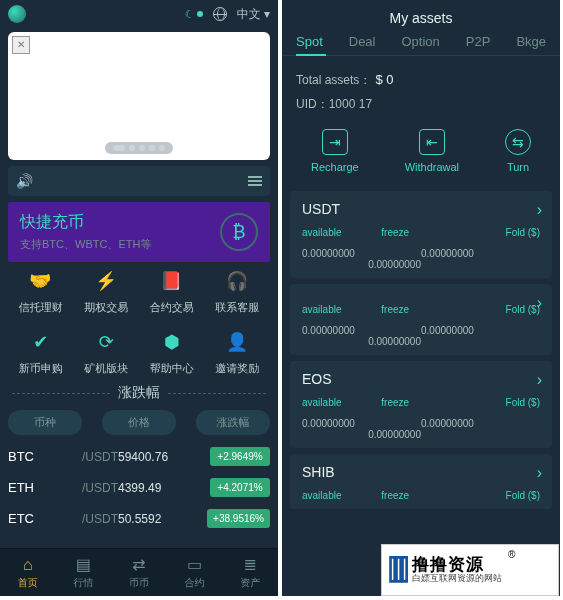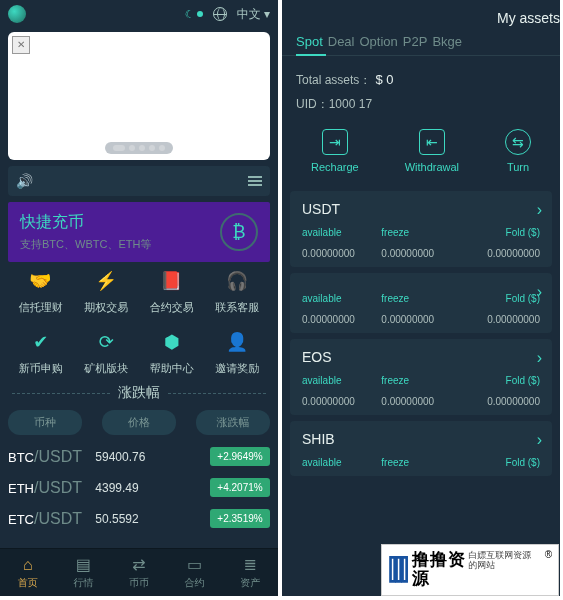--- a/index.html
+++ b/index.html
@@ -104,40 +104,40 @@
     gap:20px; text-align:center; font-size:11px; color:#7a9694;
   }
   .theaders > span {
     background:#23404e; padding:5px 0; border-radius:12px;
   }
   .trow {
     margin:0 8px; display:grid; grid-template-columns: 1fr 1fr 1fr;
     align-items:center; font-size:12px; padding:6px 0;
   }
   .pair { color:#fff; font-size:13px;}
-  .pair small { color:#6f8c8a; font-size:16px; }
+  .pair small { color:#6f8c8a; font-size:12px;margin-left:48px; }
   .price { color:#d7e2e1; }
   .pct {
     justify-self:end; background:#2fa874; color:#fff;
     padding:4px 6px; border-radius:3px; font-size:10px; min-width:60px; text-align:center;
   }
   .bottomnav {
     position:absolute; bottom:0; left:0; right:0; height:48px;
     background:#12202b; display:flex; justify-content:space-around;
     align-items:center; border-top:1px solid #0d1820;
   }
   .bn-item { display:flex; flex-direction:column; align-items:center; gap:2px; font-size:10px; color:#6f8c8a;}
   .bn-item.active { color:#d9a84d; }
   .bn-icon { font-size:16px; }
   
   .r-header {
-    text-align:right; padding:10px 0 8px; color:#e6f0ee; font-size:14px;
+    text-align:center; padding:10px 0 8px; color:#e6f0ee; font-size:14px;
   }
   .r-tabs {
-    display:flex; gap:5px; padding:0 14px 6px; font-size:13px; color:#6f8c8a;
+    display:flex; gap:26px; padding:0 14px 6px; font-size:13px; color:#6f8c8a;
   }
   .r-tab.active { color:#3dd9c1; }
   .r-underline { height:1px; background:#2a3f4b; margin:0 0 8px; position:relative;}
   .r-underline:before {
     content:""; position:absolute; left:14px; width:30px; height:2px; background:#3dd9c1; top:-1px;
   }
   .summary { padding:0 14px; font-size:12px; color:#aebfbd; line-height:1.9;margin-top:12px;}
   .summary b { color:#e6f0ee; font-weight:500; font-size:13px; margin-left:4px;}
   .actions {
     display:flex; justify-content:space-around; padding:14px 6px 12px;
@@ -153,34 +153,34 @@
     padding:10px 12px 8px; position:relative;
   }
   .asset-name { color:#e6f0ee; font-size:14px; font-weight:500; }
   .chev { position:absolute; right:10px; top:10px; color:#3dd9c1; font-size:16px;}
   .cols {
     display:grid; grid-template-columns:1fr 1fr 1fr; margin-top:10px;
     font-size:10px; color:#3dd9c1;
   }
   .cols .h3 { text-align:right;}
   .vals {
-    display:grid; grid-template-columns:1fr 1fr 1fr; margin-top:10px;
+    display:grid; grid-template-columns:1fr 1fr; margin-top:10px;
     font-size:10px; color:#aebfbd;
   }
   .vals .v3 { text-align:right;}
   .watermark {
     position:absolute; bottom:4px; right:4px; width:178px; height:52px;
     background:#fff; border:1px solid #ccc; display:flex; align-items:center;
     padding:4px 6px; gap:6px;
   }
   .wm-logo {
     font-size:28px; font-weight:900; color:#1752a0; letter-spacing:-3px;
     font-family: "Arial Black", sans-serif;
   }
-  .wm-txt { display:flex; flex-direction:row; line-height:1.1;}
+  .wm-txt { display:flex; flex-direction:column; line-height:1.1;}
   .wm-main { font-size:17px; font-weight:900; color:#000; letter-spacing:1px;}
   .wm-sub { font-size:9px; color:#444; }
   .wm-r { font-size:10px; color:#000; align-self:flex-start;}
 </style>
 </head>
 <body>
 
 <div class="container">
 
   <div class="phone">
@@ -282,21 +282,21 @@
       <span class="pct">+2.9649%</span>
     </div>
     <div class="trow">
       <span class="pair"><span>ETH</span><small>/USDT</small></span>
       <span class="price">4399.49</span>
       <span class="pct">+4.2071%</span>
     </div>
     <div class="trow">
       <span class="pair"><span>ETC</span><small>/USDT</small></span>
       <span class="price">50.5592</span>
-      <span class="pct">+2.3519%</span>
+      <span class="pct">+38.9516%</span>
     </div>
 
     <div class="bottomnav">
       <div class="bn-item active">
           <span class="bn-icon">⌂</span>
           <span>首页</span>
         </div>
       <div class="bn-item">
           <span class="bn-icon">▤</span>
           <span>行情</span>

